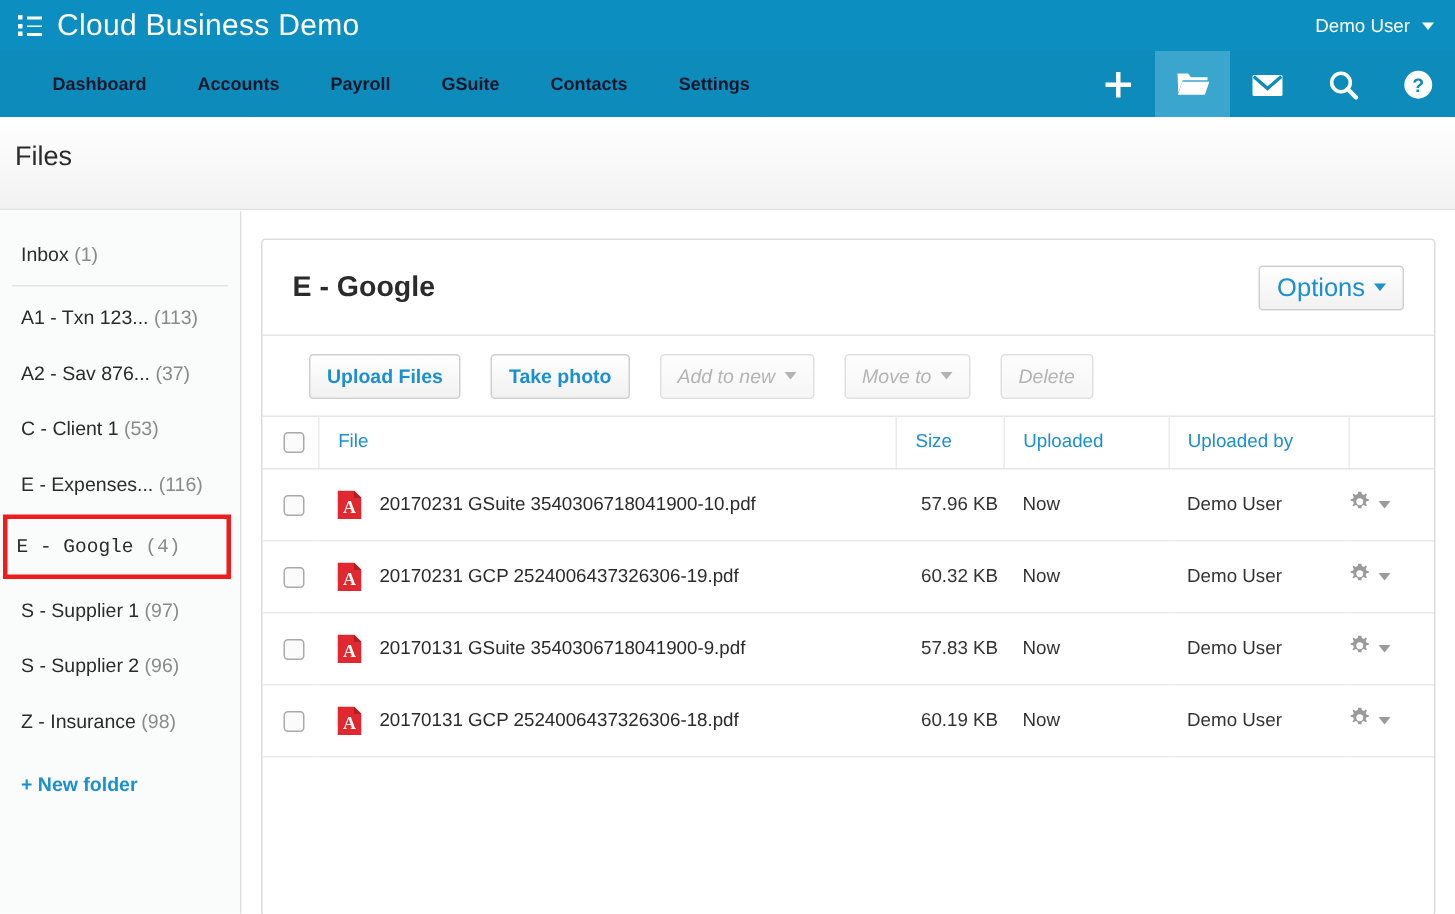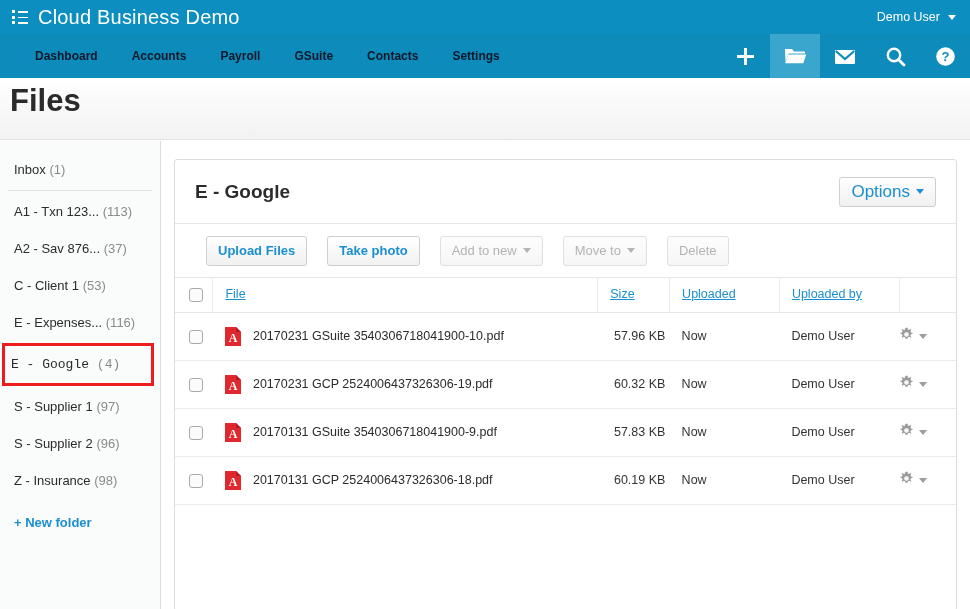--- a/index.html
+++ b/index.html
@@ -61,22 +61,22 @@
   }
   .nav-icon.active { background: #3aa6cd; }
 
   
   #page-title-bar {
     position: absolute; left: 0; top: 78px; width: 970px; height: 62px;
     background: linear-gradient(to bottom, #ffffff 0%, #f2f2f2 100%);
     border-bottom: 1px solid #e2e2e2;
   }
   #page-title {
-    position: absolute; left: 10px; top: 5px;
-    font-size: 31px; font-weight: bold; color: #2b2b2b;
+    position: absolute; left: 10px; top: 16px;
+    font-size: 18px; font-weight: normal; color: #2b2b2b;
   }
 
   
   #content {
     position: absolute; left: 0; top: 141px; width: 950px; height: 468px;
     background: #ffffff;
   }
 
   
   #sidebar {
@@ -140,32 +140,31 @@
     height: 30px; padding: 0 11px;
     border: 1px solid #cfcfcf; border-radius: 3px;
     background: linear-gradient(to bottom, #ffffff 0%, #f1f1f1 100%);
     color: #1a8fd1; font-size: 13px; font-weight: bold; cursor: pointer;
     white-space: nowrap;
     margin-left: 11px;
   }
   .tb-btn.disabled {
     color: #b4b4b4; border-color: #e0e0e0;
     background: linear-gradient(to bottom, #fdfdfd 0%, #f6f6f6 100%);
-    font-weight: normal; cursor: default;
+    font-weight: normal; cursor: default; font-style: italic;
   }
   .tb-btn.disabled .caret-down { border-top-color: #b4b4b4; }
 
   
   #file-table { width: 100%; border-collapse: collapse; }
   #file-table thead th {
     text-align: left; font-size: 12.5px; font-weight: normal;
     color: #1a8fd1; padding: 9px 0 10px 0;
     border-top: 1px solid #e6e6e6; border-bottom: 1px solid #e6e6e6;
     cursor: pointer;
-    text-decoration: underline;
   }
   #file-table tbody td {
     padding: 14px 0; font-size: 12.5px; color: #333333;
     border-bottom: 1px solid #ececec; vertical-align: middle;
   }
   .col-chk { width: 38px; padding-left: 14px !important; }
   .col-file { width: 386px; }
   .col-size { width: 72px; text-align: center; }
   .col-upl  { width: 110px; }
   .col-by   { width: 120px; }

